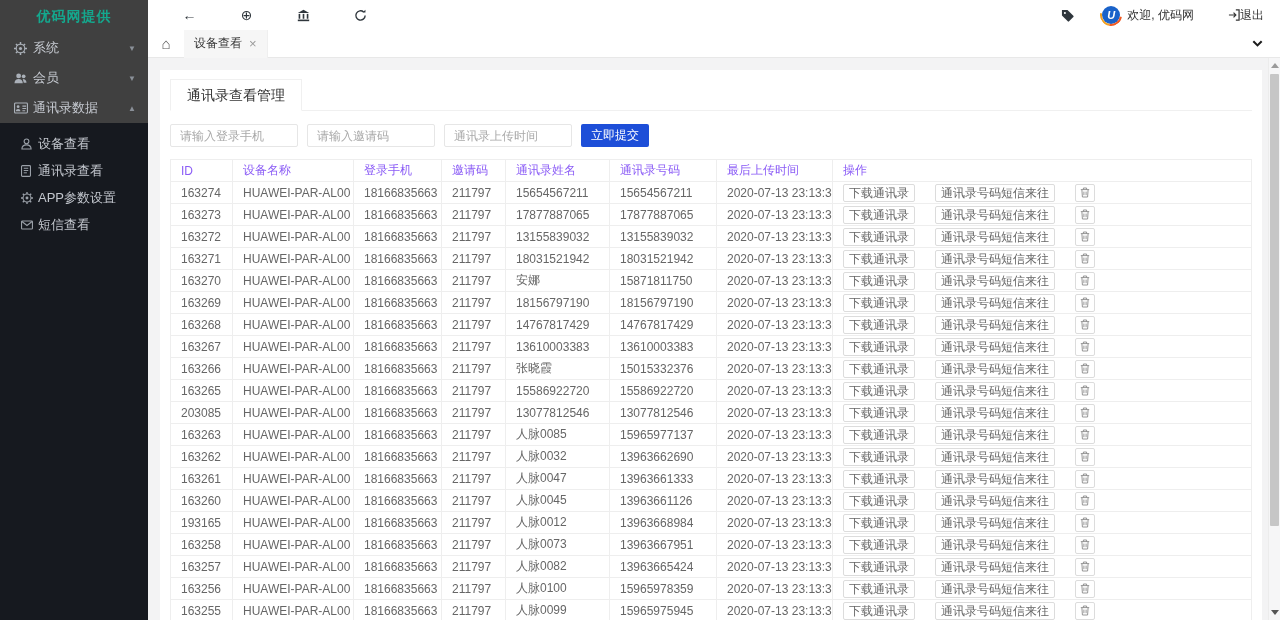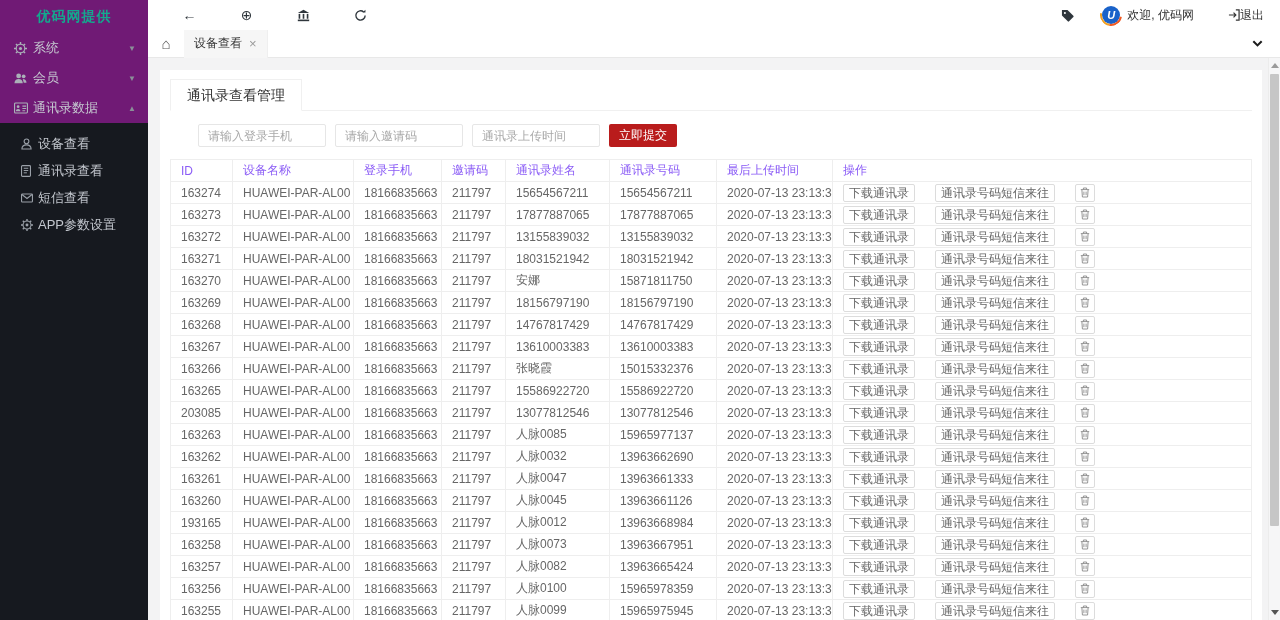--- a/index.html
+++ b/index.html
@@ -1,21 +1,21 @@
 <!DOCTYPE html>
 <html><head>
 <meta charset="utf-8">
 <style>
   * { margin:0; padding:0; box-sizing:border-box; }
   html,body { width:1280px; height:620px; overflow:hidden; }
   body { font-family:"Liberation Sans","DejaVu Sans",sans-serif; font-size:12px; color:#666; background:#f3f3f4; }
   .app { display:flex; width:1280px; height:620px; }
 
   
-  .sidebar { width:148px; background:#701a75; display:flex; flex-direction:column; flex-shrink:0; }
+  .sidebar { width:148px; background:#404040; display:flex; flex-direction:column; flex-shrink:0; }
   .logo { height:33px; line-height:33px; text-align:center; color:#14a88e; font-size:14px; font-weight:bold; letter-spacing:1px; }
   .menu-item { height:30px; display:flex; align-items:center; padding:0 12px 0 14px; color:#c6cad1; font-size:13px; cursor:pointer; }
   .menu-item .micon { width:19px; display:inline-flex; align-items:center; color:#aab0b8; }
   .menu-item .caret { margin-left:auto; font-size:8px; color:#8a9098; }
   .submenu { background:#16191f; flex:1; padding-top:7px; }
   .submenu-item { height:27px; display:flex; align-items:center; padding:0 10px 0 21px; color:#c2c6cd; font-size:13px; cursor:pointer; }
   .submenu-item .micon { width:17px; display:inline-flex; align-items:center; color:#9aa0a8; }
 
   
   .right { flex:1; min-width:0; display:flex; flex-direction:column; position:relative; }
@@ -34,24 +34,24 @@
   .tab-item { height:28px; display:flex; align-items:center; gap:7px; background:#f6f6f6; padding:0 10px; font-size:12px; color:#333; cursor:pointer; border-right:1px solid #efefef; }
   .tab-close { color:#9a9a9a; font-size:13px; cursor:pointer; }
   .tab-chevron { position:absolute; right:16px; top:7px; cursor:pointer; display:flex; }
 
   
   .content { flex:1; background:#f3f3f4; padding:12px 18px 0 12px; overflow:hidden; }
   .panel { background:#fff; height:100%; padding:9px 10px 0; }
   .ptabs { border-bottom:1px solid #f0f0f0; height:32px; }
   .ptab { display:inline-block; height:32px; line-height:31px; padding:0 16px; background:#fff; border:1px solid #f0f0f0; border-bottom:1px solid #fff; margin-bottom:-1px; font-size:14px; color:#333; cursor:pointer; }
 
-  .filters { display:flex; align-items:flex-end; gap:9px; margin-top:13px;margin-left:28px; }
+  .filters { display:flex; align-items:flex-end; gap:9px; margin-top:13px; }
   .f-input { width:128px; height:23px; border:1px solid #e6e6e6; border-radius:2px; padding:0 9px; font-size:12px; color:#666; outline:none; background:#fff; }
   .f-input::placeholder { color:#a9a9a9; }
-  .submit-btn { height:23px; padding:0 10px; background:#b91c1c; color:#fff; border:none; border-radius:2px; font-size:12px; cursor:pointer; }
+  .submit-btn { height:23px; padding:0 10px; background:#1d4ed8; color:#fff; border:none; border-radius:2px; font-size:12px; cursor:pointer; }
 
   .data-table { width:100%; border-collapse:collapse; margin-top:12px; table-layout:fixed; }
   .data-table th, .data-table td { border:1px solid #eeeeee; height:22px; padding:0 10px; text-align:left; font-weight:normal; font-size:12px; white-space:nowrap; overflow:hidden; }
   .data-table th { color:#8b5cf6; background:#fff; }
   .data-table td { color:#666; }
   .action-btn { display:inline-block; height:18px; line-height:16px; border:1px solid #dcdcdc; border-radius:2px; background:#fff; color:#666; font-size:12px; padding:0 5px; margin-right:20px; cursor:pointer; vertical-align:middle; }
   .icon-btn { padding:0 4px; }
 
   
   .vscrollbar { position:absolute; right:0; top:58px; bottom:0; width:12px; background:#f6f6f7; border-left:1px solid #ececec; cursor:pointer; }
@@ -124,38 +124,38 @@
         <span class="micon">
           <svg width="10" height="12" viewBox="0 0 11 13">
               <rect x="0.6" y="0.6" width="9.8" height="11.8" rx="1" fill="none" stroke="currentColor" stroke-width="1.2"></rect>
               <path d="M3 3.5h5M3 6h5M3 8.5h3.5" stroke="currentColor" stroke-width="1.1"></path>
             </svg>
         </span>
         <span>通讯录查看</span>
       </div>
       <div class="submenu-item">
         <span class="micon">
-          <svg width="12" height="10" viewBox="0 0 13 10">
-              <rect x="0.6" y="0.6" width="11.8" height="8.8" rx="1" fill="none" stroke="currentColor" stroke-width="1.2"></rect>
-              <path d="M1 1.2l5.5 4.3L12 1.2" fill="none" stroke="currentColor" stroke-width="1.2"></path>
-            </svg>
-        </span>
-        <span>短信查看</span>
-      </div>
-      <div class="submenu-item">
-        <span class="micon">
           <svg width="12" height="12" viewBox="0 0 14 14">
               <circle cx="7" cy="7" r="4.6" fill="none" stroke="currentColor" stroke-width="1.2"></circle>
               <circle cx="7" cy="7" r="1.7" fill="currentColor"></circle>
               <g stroke="currentColor" stroke-width="1.6">
                 <path d="M7 0v2.4M7 11.6V14M0 7h2.4M11.6 7H14M2.1 2.1l1.7 1.7M10.2 10.2l1.7 1.7M11.9 2.1l-1.7 1.7M3.8 10.2l-1.7 1.7"></path>
               </g>
             </svg>
         </span>
         <span>APP参数设置</span>
+      </div>
+      <div class="submenu-item">
+        <span class="micon">
+          <svg width="12" height="10" viewBox="0 0 13 10">
+              <rect x="0.6" y="0.6" width="11.8" height="8.8" rx="1" fill="none" stroke="currentColor" stroke-width="1.2"></rect>
+              <path d="M1 1.2l5.5 4.3L12 1.2" fill="none" stroke="currentColor" stroke-width="1.2"></path>
+            </svg>
+        </span>
+        <span>短信查看</span>
       </div>
     </div>
   </aside>
 
   <div class="right">
 
     <header class="topbar">
       <div class="nav-icons">
         <span class="nav-icon">←</span>
         <span class="nav-icon">⊕</span>

